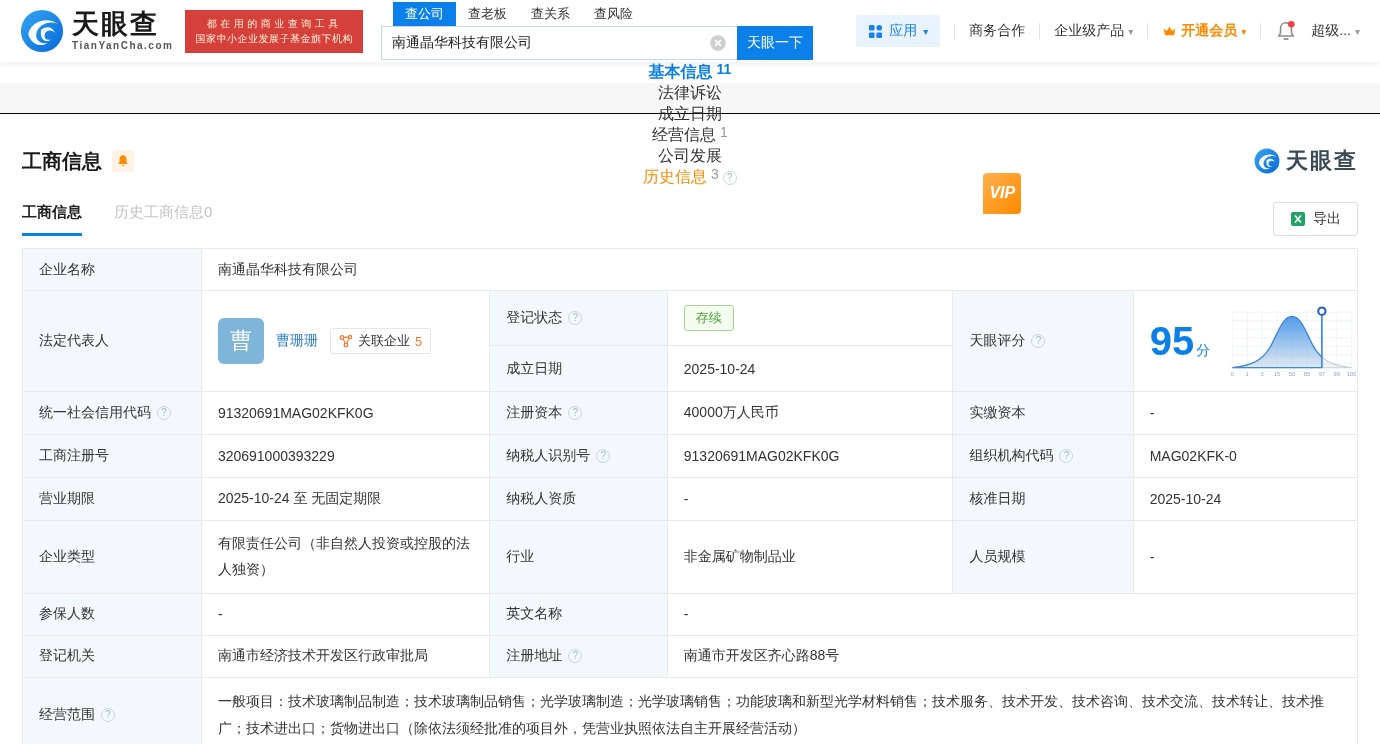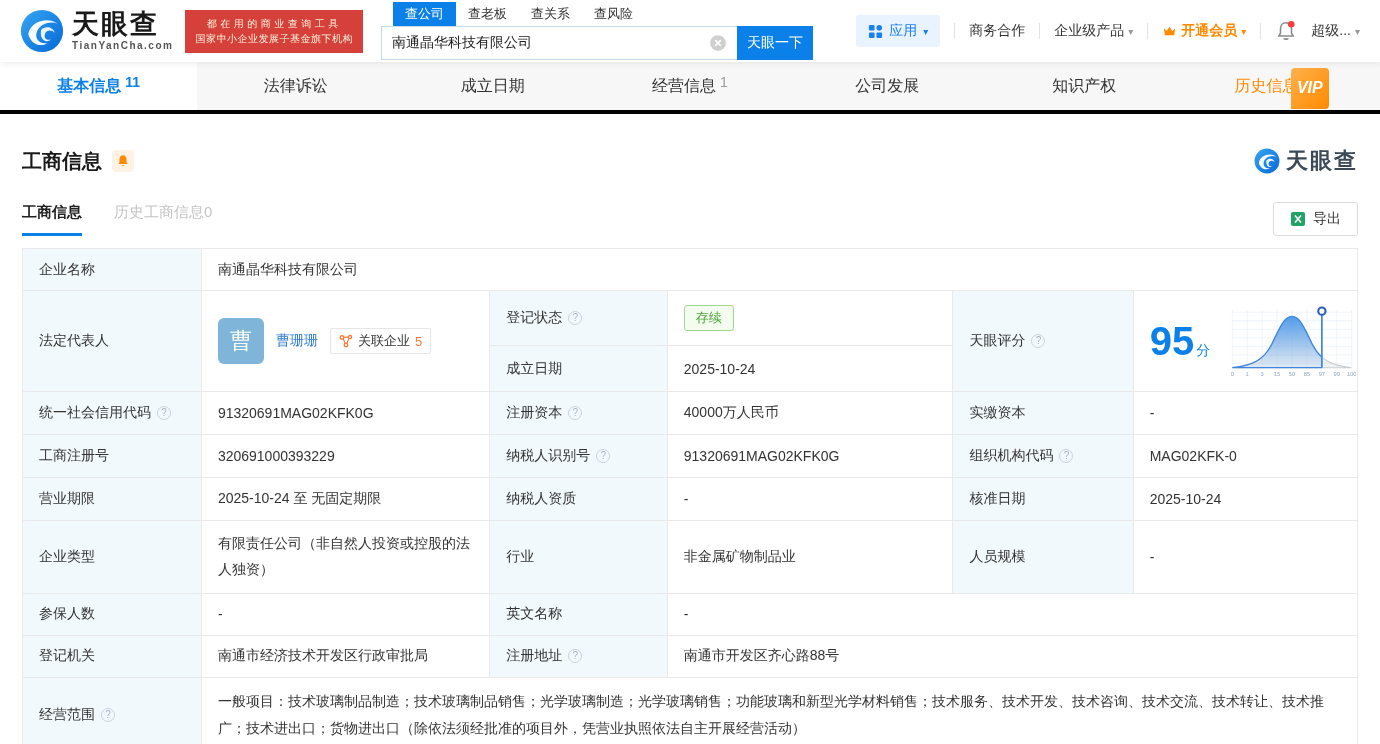--- a/index.html
+++ b/index.html
@@ -37,21 +37,21 @@
   .nav-chip svg { width:15px; height:15px; }
   .divider { width:1px; height:16px; background:#e3e3e3; }
   .nav-item { color:#333; cursor:pointer; display:flex; align-items:center; gap:4px; }
   .vip-link { color:#ff8a00; font-weight:bold;justify-content:flex-end; }
   .caret { font-size:10px; color:#999; }
   .vip-link .caret { color:#ff8a00; }
   .nav-chip .caret { color:#1a7ff0; }
   .bell-wrap { width:22px; height:22px; cursor:pointer; }
 
   
-  .tabbar { display:flex; background:#f7f7f7; height:52px; border-bottom:4px solid #000000; }
+  .tabbar { display:flex; background:#f7f7f7; height:52px; border-bottom:1px solid #000000;flex-direction:column; }
   .tabbar .tab { flex:1; display:flex; align-items:center; justify-content:center; gap:4px;
     font-size:16px; color:#333; cursor:pointer; position:relative; }
   .tabbar .tab.active { background:#fff; color:#0b80e8; font-weight:bold; }
   .tab .count { font-size:14px; color:#999; margin-top:-8px; }
   .tab.active .count { color:#0b80e8; }
   .tab.vip-tab { color:#ff8a00; }
   .vip-badge { position:absolute; top:6px; right:26%; background:linear-gradient(135deg,#ffb14d,#ff8a00);
     color:#fff; font-size:16px; font-style:italic; font-weight:bold; padding:10px 6px;
     border-radius:4px 4px 4px 0; line-height:1.3; }
   .q-icon { display:inline-flex; align-items:center; justify-content:center; width:14px; height:14px;
@@ -203,23 +203,20 @@
   </div>
   <div class="tab">
     <span>成立日期</span>
   </div>
   <div class="tab">
     <span>经营信息</span>
     <span class="count">1</span>
   </div>
   <div class="tab">
     <span>公司发展</span>
-  </div>
-  <div class="tab">
-    <span>知识产权</span>
   </div>
   <div class="tab vip-tab">
     <span class="vip-badge">VIP</span>
     <span>历史信息</span>
     <span class="count">3</span>
     <span class="q-icon">?</span>
   </div>
 </div>
 
 <div class="content">

